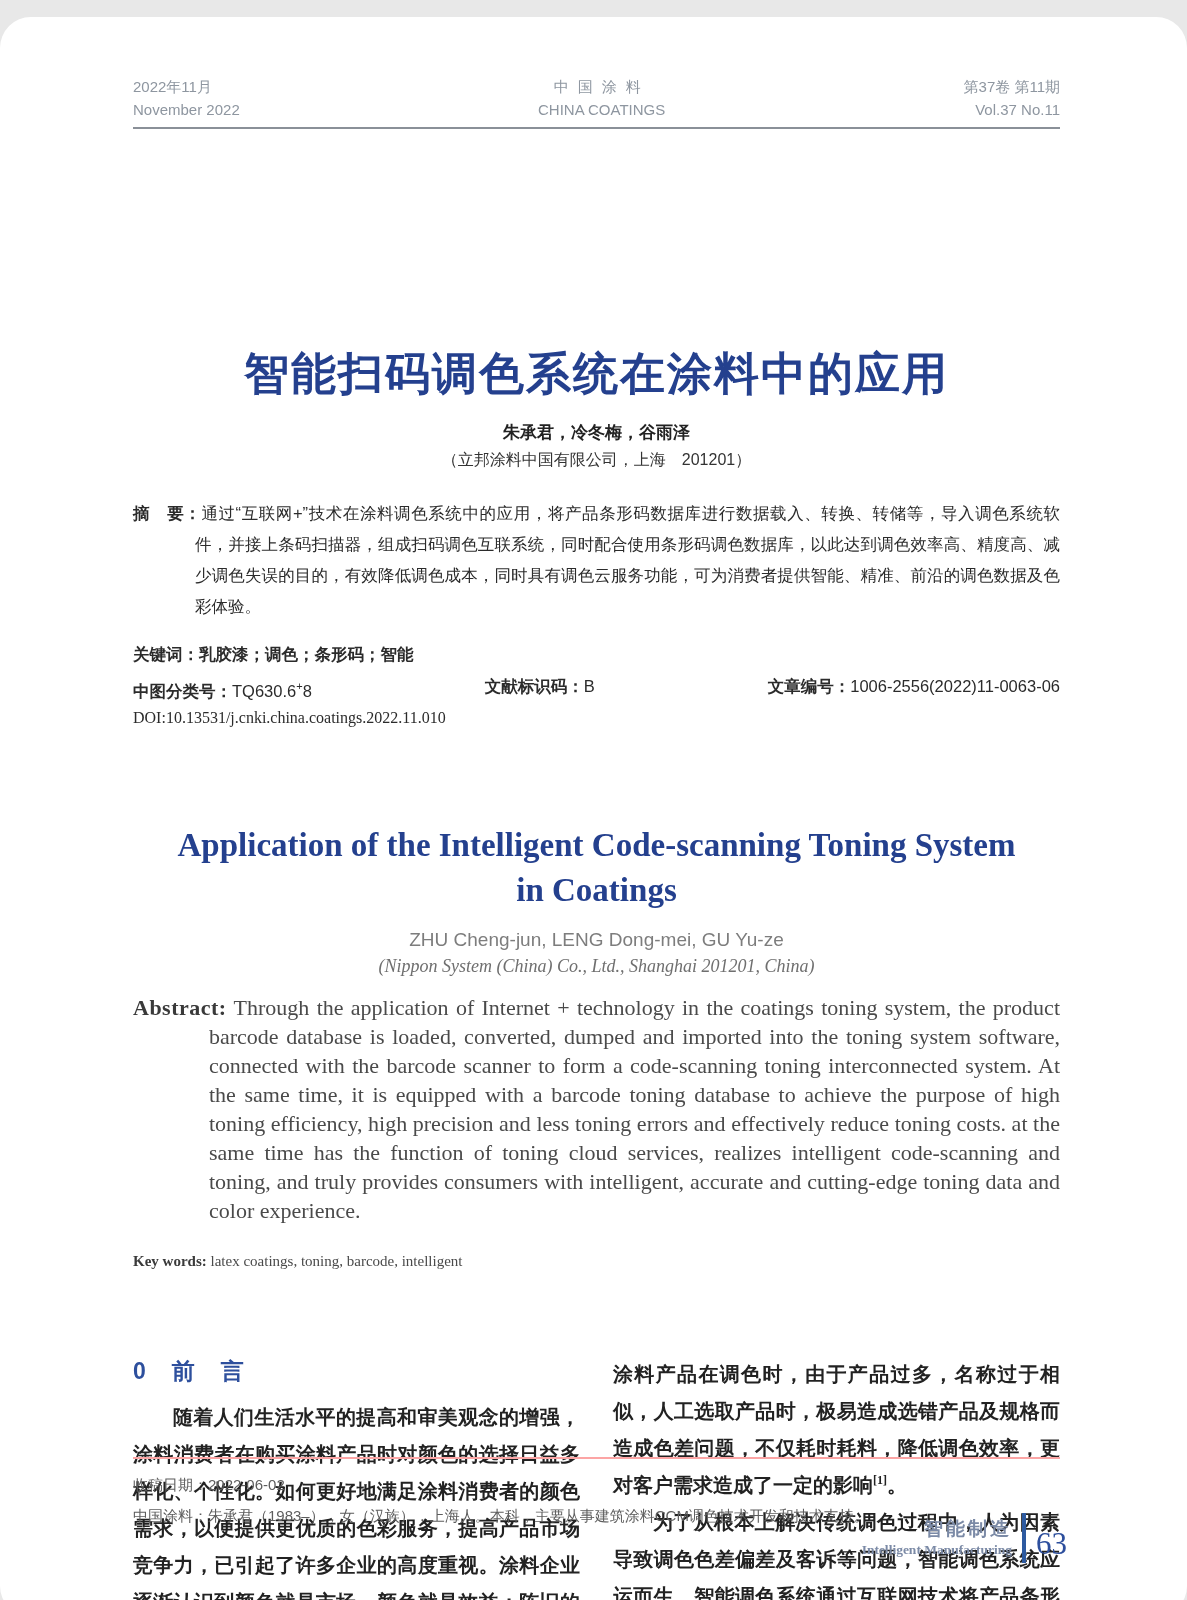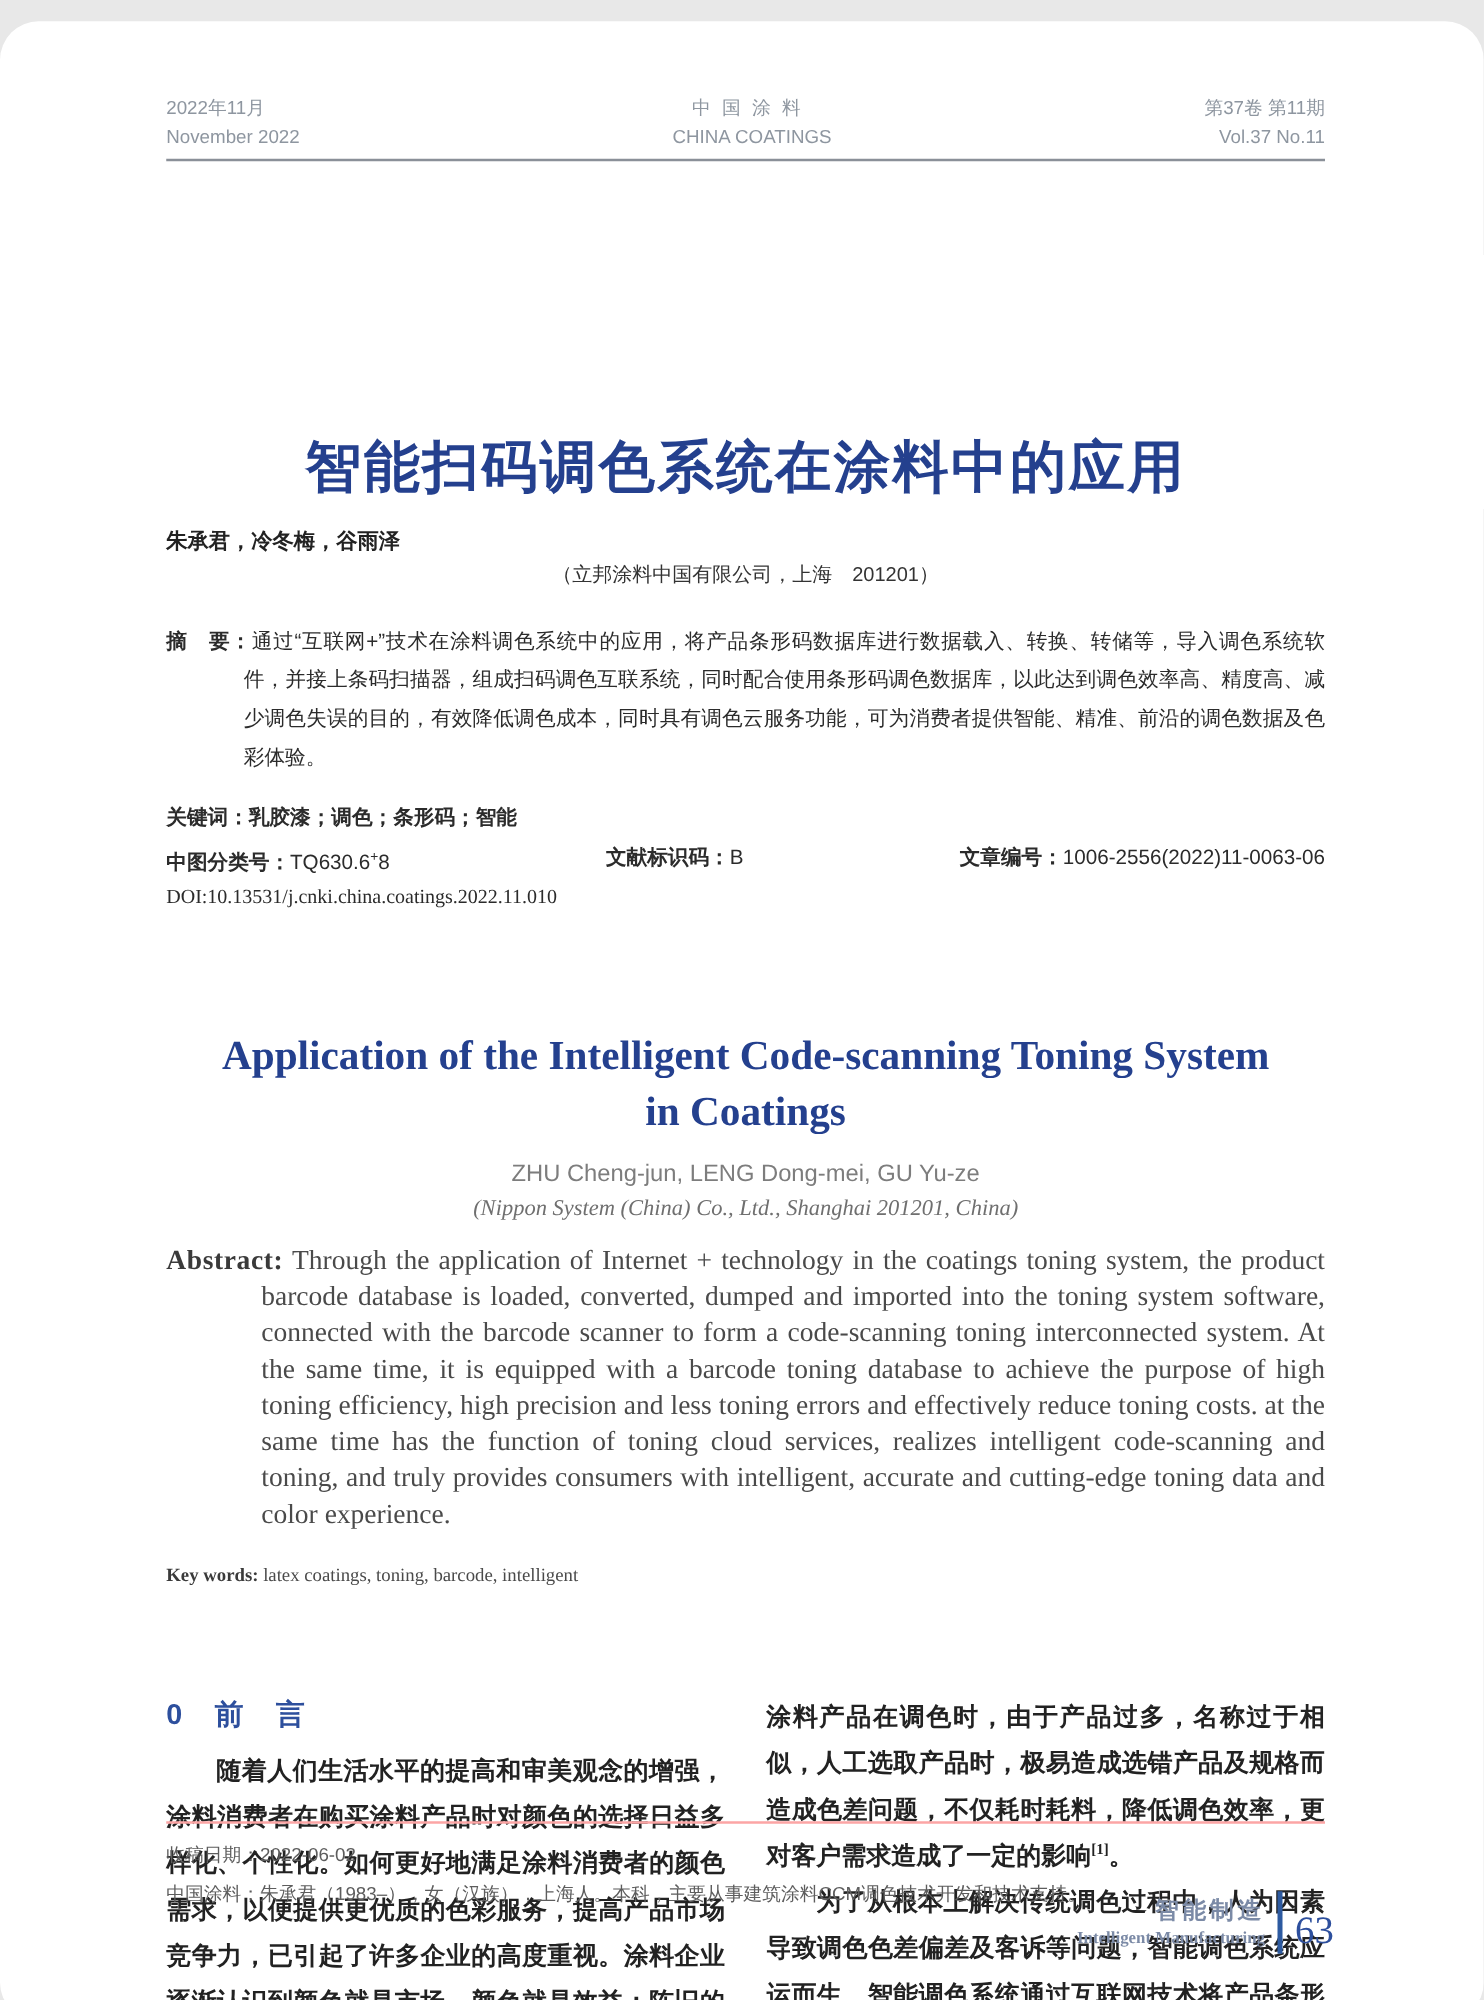--- a/index.html
+++ b/index.html
@@ -39,20 +39,21 @@
     text-align: center;
     font-family: "Liberation Sans", sans-serif;
     font-weight: bold;
     font-size: 45px;
     line-height: 54px;
     color: #24408e;
     letter-spacing: 2px;
   }
   .authors-zh {
     margin-top: 20px;
+    text-align: center;
     font-family: "Liberation Sans", sans-serif;
     font-weight: bold;
     font-size: 17px;
     color: #222;
   }
   .affil-zh {
     margin-top: 6px;
     text-align: center;
     font-family: "Liberation Sans", sans-serif;
     font-size: 16px;

